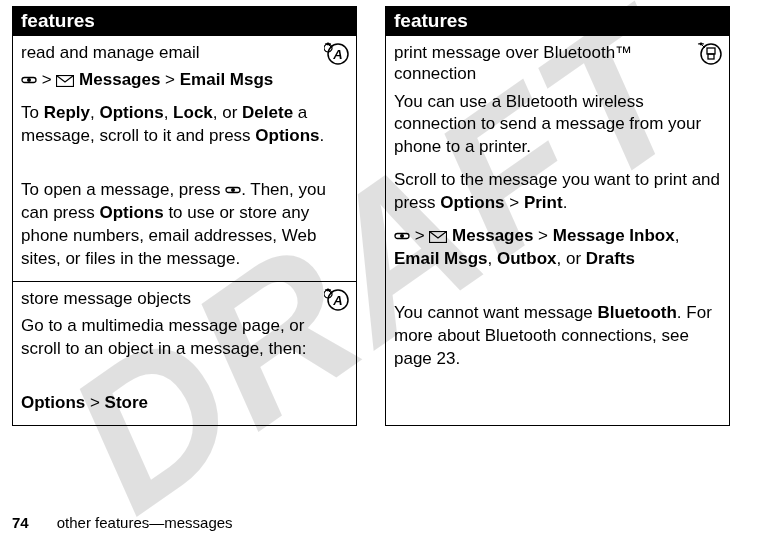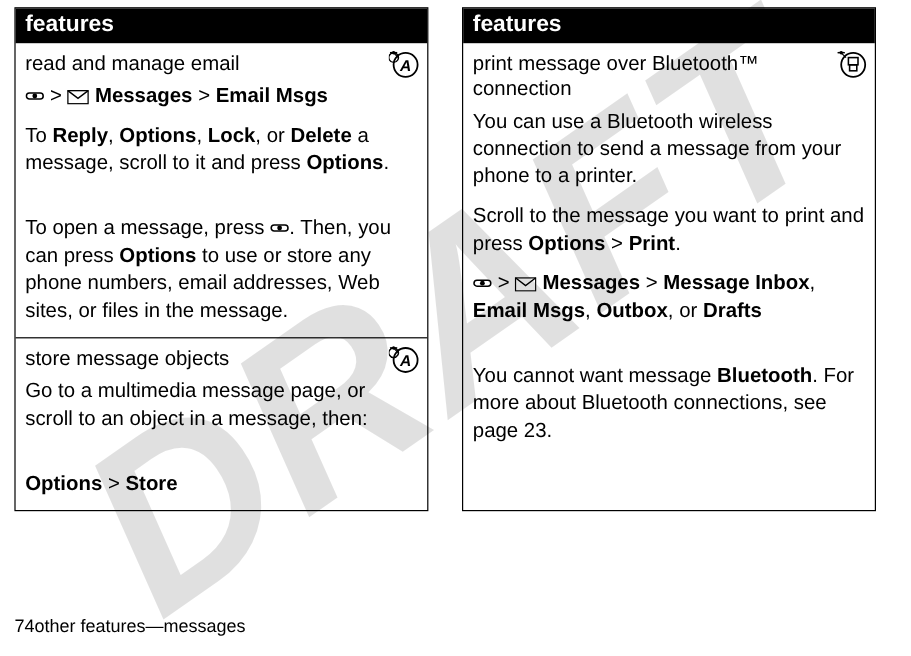--- a/index.html
+++ b/index.html
@@ -70,21 +70,21 @@
     position: absolute;
     top: 4px;
     right: 6px;
   }
   .footer {
     position: absolute;
     bottom: 16px;
     left: 12px;
     font-size: 15px;
   }
-  .footer .pn { font-weight: normal; }
+  .footer .pn { font-weight: bold; margin-right: 28px; }
   svg { display: block; }
   .inline-icon { display: inline-block; vertical-align: -2px; }
 </style>
 </head>
 <body>
 
 <div class="watermark">DRAFT</div>
 
 <div class="page">
 

